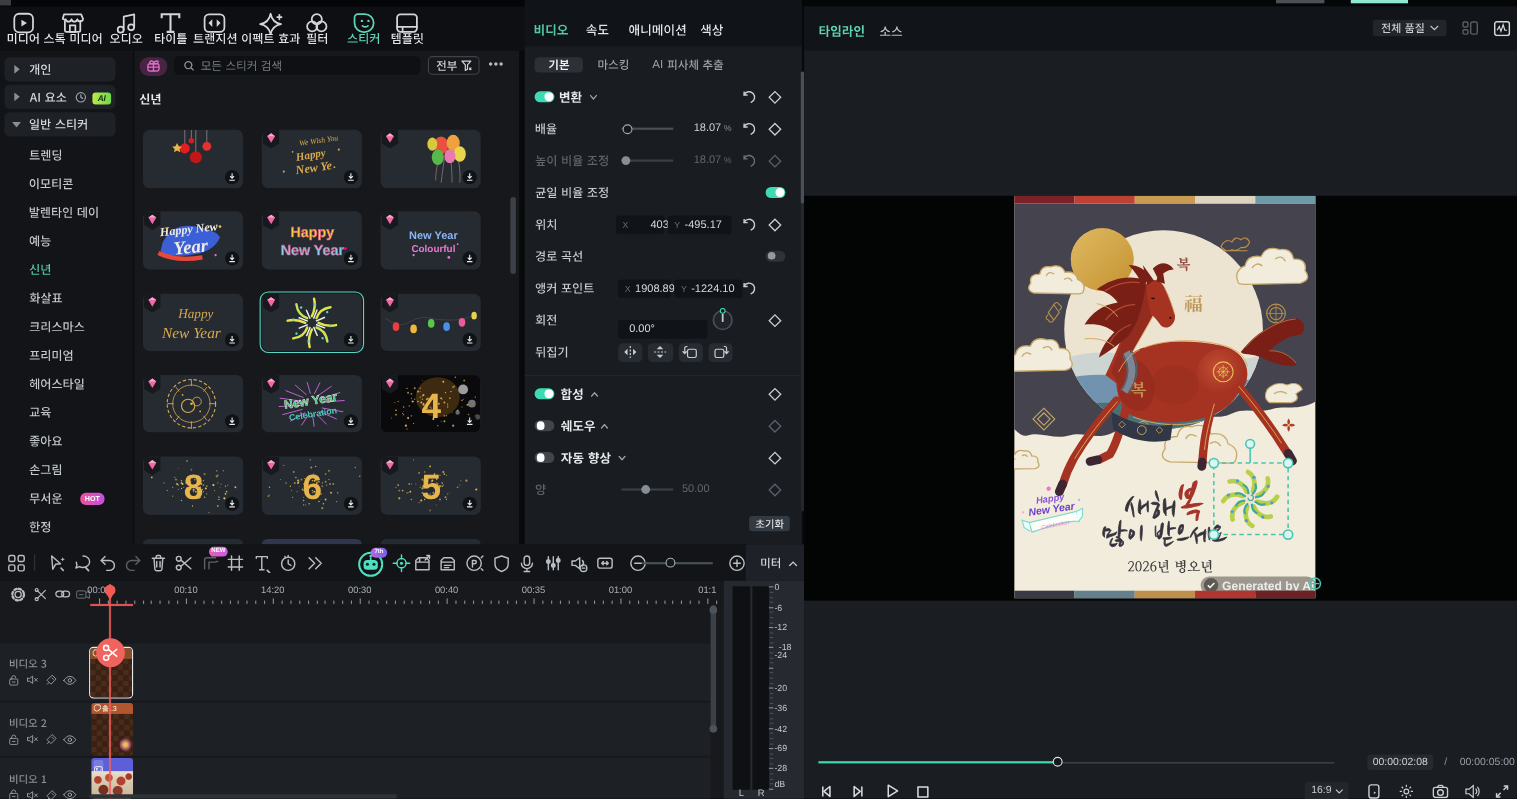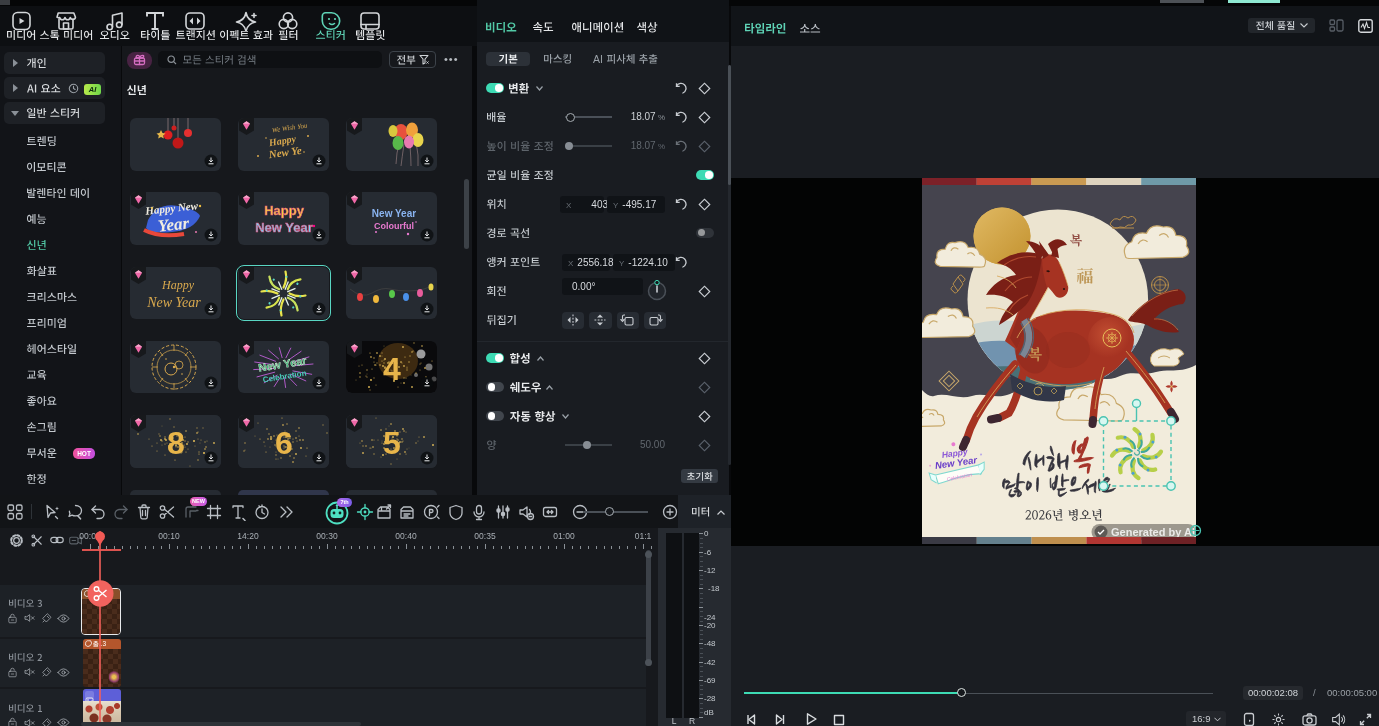--- a/index.html
+++ b/index.html
@@ -846,30 +846,30 @@
     </svg>
 <svg width="42.1" height="10.1" viewBox="0.6 -9.1 42.1 10.1" style="position:absolute;left:487.0px;top:227.5px;overflow:visible">
       <path d="M5.5 -3.1C3.5 -3.1 2.2 -2.4 2.2 -1.1C2.2 0.1 3.5 0.9 5.5 0.9C7.6 0.9 8.9 0.1 8.9 -1.1C8.9 -2.4 7.6 -3.1 5.5 -3.1ZM5.5 -2.2C6.9 -2.2 7.8 -1.8 7.8 -1.1C7.8 -0.4 6.9 -0.0 5.5 -0.0C4.2 -0.0 3.3 -0.4 3.3 -1.1C3.3 -1.8 4.2 -2.2 5.5 -2.2ZM1.1 -8.4V-7.5H4.5C4.3 -5.9 3.0 -4.7 0.6 -4.0L1.1 -3.1C3.2 -3.8 4.7 -4.9 5.4 -6.5H7.7V-5.3H5.2V-4.4H7.7V-3.2H8.8V-9.1H7.7V-7.4H5.6C5.7 -7.7 5.7 -8.1 5.7 -8.4Z M11.7 -3.9V-2.9H14.6V-1.2H10.6V-0.3H19.7V-1.2H15.7V-2.9H18.9V-3.9H12.9V-5.3H18.7V-8.4H11.7V-7.5H17.5V-6.2H11.7Z M25.0 -2.5V-1.6H30.8V0.9H32.0V-2.5ZM27.6 -6.4V-4.4H24.1V-3.5H33.1V-4.4H28.8V-6.4ZM25.1 -8.6V-7.7H30.9C30.9 -7.0 30.8 -6.2 30.6 -5.2L31.8 -5.1C32.0 -6.2 32.0 -7.1 32.0 -7.9V-8.6Z M41.3 -9.1V-6.9H39.3V-5.9H41.3V-1.7H42.5V-9.1ZM36.6 -8.5V-7.4C36.6 -5.9 35.7 -4.5 34.1 -3.9L34.7 -3.0C35.9 -3.5 36.8 -4.3 37.2 -5.5C37.6 -4.5 38.4 -3.7 39.5 -3.2L40.1 -4.1C38.6 -4.7 37.7 -6.0 37.7 -7.3V-8.5ZM35.9 -2.5V0.7H42.7V-0.2H37.1V-2.5Z" fill="#c6cbd0"></path>
     </svg>
 <div class="abs" style="left:696px;top:227.5px;width:18px;height:10px;background:#41464d;border-radius:5px;opacity:.55;">
       <div class="abs" style="left:1.5px;top:1.25px;width:7.5px;height:7.5px;background:#fff;border-radius:50%"></div>
     </div>
 <svg width="52.8" height="10.1" viewBox="0.6 -9.1 52.8 10.1" style="position:absolute;left:487.0px;top:257.0px;overflow:visible">
       <path d="M2.9 -8.4C1.5 -8.4 0.6 -7.4 0.6 -6.0C0.6 -4.6 1.5 -3.6 2.9 -3.6C4.2 -3.6 5.2 -4.6 5.2 -6.0C5.2 -7.4 4.2 -8.4 2.9 -8.4ZM2.9 -7.5C3.6 -7.5 4.1 -6.9 4.1 -6.0C4.1 -5.2 3.6 -4.6 2.9 -4.6C2.1 -4.6 1.6 -5.2 1.6 -6.0C1.6 -6.9 2.1 -7.5 2.9 -7.5ZM5.7 -2.8C3.6 -2.8 2.3 -2.2 2.3 -1.0C2.3 0.2 3.6 0.9 5.7 0.9C7.8 0.9 9.1 0.2 9.1 -1.0C9.1 -2.2 7.8 -2.8 5.7 -2.8ZM5.7 -2.0C7.1 -2.0 7.9 -1.6 7.9 -1.0C7.9 -0.3 7.1 0.0 5.7 0.0C4.2 0.0 3.4 -0.3 3.4 -1.0C3.4 -1.6 4.2 -2.0 5.7 -2.0ZM5.8 -9.0V-3.4H6.9V-5.7H7.9V-3.1H9.0V-9.1H7.9V-6.6H6.9V-9.0Z M11.2 -8.1V-7.2H14.6C14.5 -6.7 14.4 -6.1 14.3 -5.6L10.6 -5.4L10.8 -4.4L13.9 -4.7C13.3 -3.5 12.3 -2.4 10.6 -1.6L11.2 -0.7C14.8 -2.5 15.7 -5.1 15.7 -8.1ZM15.7 -5.2V-4.2H17.8V0.9H19.0V-9.1H17.8V-5.2Z M24.8 -4.2V-3.3H28.0V-1.2H24.0V-0.3H33.2V-1.2H29.1V-3.3H32.3V-4.2H30.9V-7.3H32.4V-8.2H24.8V-7.3H26.3V-4.2ZM27.4 -7.3H29.7V-4.2H27.4Z M41.3 -9.1V-1.8H42.4V-9.1ZM37.0 -8.5C35.5 -8.5 34.4 -7.4 34.4 -6.0C34.4 -4.5 35.5 -3.5 37.0 -3.5C38.5 -3.5 39.7 -4.5 39.7 -6.0C39.7 -7.4 38.5 -8.5 37.0 -8.5ZM37.0 -7.5C37.9 -7.5 38.6 -6.9 38.6 -6.0C38.6 -5.1 37.9 -4.5 37.0 -4.5C36.1 -4.5 35.5 -5.1 35.5 -6.0C35.5 -6.9 36.1 -7.5 37.0 -7.5ZM35.9 -2.6V0.7H42.7V-0.2H37.0V-2.6Z M44.3 -1.3V-0.3H53.4V-1.3ZM45.4 -8.3V-2.9H52.4V-3.8H46.6V-5.2H52.1V-6.1H46.6V-7.4H52.3V-8.3Z" fill="#c6cbd0"></path>
     </svg>
-<div class="abs" style="left:562px;top:253.5px;width:48px;height:17px;background:#101317;border-radius:3px;color:#d7dade;font-size:10px;line-height:17px"><span style="color:#676d74;font-size:8px;margin-left:6px">X</span><span style="margin-left:4px">2556.18</span></div>
+<div class="abs" style="left:562px;top:253.5px;width:48px;height:17px;background:#101317;border-radius:3px;color:#d7dade;font-size:10px;line-height:17px"><span style="color:#676d74;font-size:8px;margin-left:6px">X</span><span style="margin-left:4px">1908.89</span></div>
 <div class="abs" style="left:613px;top:253.5px;width:62px;height:17px;background:#101317;border-radius:3px;color:#d7dade;font-size:10px;line-height:17px"><span style="color:#676d74;font-size:8px;margin-left:6px">Y</span><span style="margin-left:4px">-1224.10</span></div>
 <svg class="abs" width="13" height="13" viewBox="0 0 13 13" style="left:673.5px;top:255.5px">
       <path d="M2.2 4.2A5 5 0 118.6 11" fill="none" stroke="#c9cdd2" stroke-width="1.3" stroke-linecap="round" transform="translate(0.3,0)"></path>
       <path d="M2.2 1.2v3.2h3.2" fill="none" stroke="#c9cdd2" stroke-width="1.3" transform="translate(0.3,0)"></path>
     </svg>
 <svg width="18.7" height="10.1" viewBox="0.6 -9.1 18.7 10.1" style="position:absolute;left:487.0px;top:286.0px;overflow:visible">
       <path d="M7.6 -9.1V0.9H8.8V-9.1ZM3.8 -5.7C4.6 -5.7 5.2 -5.3 5.2 -4.7C5.2 -4.1 4.6 -3.7 3.8 -3.7C3.0 -3.7 2.4 -4.1 2.4 -4.7C2.4 -5.3 3.0 -5.7 3.8 -5.7ZM3.8 -6.6C2.4 -6.6 1.4 -5.8 1.4 -4.7C1.4 -3.7 2.1 -3.0 3.2 -2.9V-1.9C2.3 -1.8 1.4 -1.8 0.6 -1.8L0.7 -0.9C2.5 -0.9 4.9 -0.9 7.1 -1.3L7.0 -2.1C6.2 -2.0 5.3 -2.0 4.4 -1.9V-2.9C5.5 -3.0 6.3 -3.7 6.3 -4.7C6.3 -5.8 5.3 -6.6 3.8 -6.6ZM3.2 -9.1V-8.0H0.8V-7.1H6.8V-8.0H4.4V-9.1Z M17.8 -9.1V-6.4H16.0V-5.5H17.8V-1.8H19.0V-9.1ZM12.4 -2.4V0.7H19.2V-0.2H13.6V-2.4ZM11.0 -8.4V-7.5H13.1V-7.1C13.1 -5.8 12.2 -4.4 10.6 -3.9L11.2 -3.0C12.4 -3.4 13.2 -4.3 13.7 -5.3C14.1 -4.4 14.9 -3.6 16.0 -3.2L16.6 -4.1C15.1 -4.6 14.2 -5.9 14.2 -7.1V-7.5H16.3V-8.4Z" fill="#c6cbd0"></path>
     </svg>
-<div class="abs" style="left:562px;top:278px;width:81px;height:17px;background:#101317;border-radius:3px;color:#d7dade;font-size:10px;line-height:17px"><span style="margin-left:10px">0.00°</span></div>
+<div class="abs" style="left:562px;top:291px;width:81px;height:17px;background:#101317;border-radius:3px;color:#d7dade;font-size:10px;line-height:17px"><span style="margin-left:10px">0.00°</span></div>
 <svg class="abs" width="22" height="22" viewBox="0 0 22 22" style="left:646px;top:280px">
 <circle cx="11" cy="11" r="8.5" fill="#21252b" stroke="#4a5058" stroke-width="1.5"></circle>
 <circle cx="11" cy="2.6" r="2.2" fill="#16191d" stroke="#3ddbb4" stroke-width="1"></circle>
 <path d="M11 6v6" stroke="#c9cdd2" stroke-width="1.6" stroke-linecap="round"></path>
     </svg>
 <svg class="abs" width="13" height="13" viewBox="0 0 13 13" style="left:698.0px;top:284.5px">
       <rect x="2.8" y="2.8" width="7.4" height="7.4" fill="none" stroke="#c9cdd2" stroke-width="1.2" transform="rotate(45 6.5 6.5)"></rect>
     </svg>
 <svg width="28.6" height="10.1" viewBox="0.5 -9.2 28.6 10.1" style="position:absolute;left:487.0px;top:315.0px;overflow:visible">
       <path d="M7.7 -9.1V0.9H8.8V-9.1ZM0.6 -2.8C1.4 -2.8 2.3 -2.8 3.2 -2.8V0.6H4.4V-2.9C5.3 -2.9 6.2 -3.0 7.1 -3.1L7.0 -4.0C4.9 -3.7 2.4 -3.7 0.5 -3.7ZM1.4 -8.6V-4.9H6.3V-5.8H2.5V-7.7H6.2V-8.6Z M17.8 -9.1V-3.7H18.9V-9.1ZM12.4 -3.2V0.8H18.9V-3.2H17.8V-2.2H13.5V-3.2ZM13.5 -1.3H17.8V-0.1H13.5ZM11.0 -8.5V-7.6H13.2V-7.6C13.2 -6.3 12.3 -5.0 10.7 -4.6L11.3 -3.7C12.5 -4.0 13.4 -4.9 13.8 -5.9C14.3 -4.9 15.1 -4.2 16.3 -3.8L16.8 -4.7C15.3 -5.2 14.4 -6.4 14.4 -7.6V-7.6H16.5V-8.5Z M27.9 -9.2V0.9H29.1V-9.2ZM21.3 -8.1V-7.2H24.9C24.7 -4.8 23.5 -3.1 20.8 -1.8L21.4 -0.9C24.9 -2.6 26.1 -5.1 26.1 -8.1Z" fill="#c6cbd0"></path>
@@ -939,21 +939,21 @@
       <path d="M0.5 0.5L3.5 4l3-3.5" fill="none" stroke="#9aa1a8" stroke-width="1.2"></path>
     </svg>
 <svg class="abs" width="13" height="13" viewBox="0 0 13 13" style="left:698.0px;top:409.5px">
       <rect x="2.8" y="2.8" width="7.4" height="7.4" fill="none" stroke="#c9cdd2" stroke-width="1.2" transform="rotate(45 6.5 6.5)"></rect>
     </svg>
 <svg width="9.1" height="10.0" viewBox="0.6 -9.1 9.1 10.0" style="position:absolute;left:487.0px;top:440.0px;overflow:visible">
       <path d="M3.3 -8.6C1.8 -8.6 0.6 -7.6 0.6 -6.2C0.6 -4.8 1.8 -3.8 3.3 -3.8C4.8 -3.8 6.0 -4.8 6.0 -6.2C6.0 -7.6 4.8 -8.6 3.3 -8.6ZM3.3 -7.6C4.2 -7.6 4.9 -7.0 4.9 -6.2C4.9 -5.3 4.2 -4.7 3.3 -4.7C2.4 -4.7 1.8 -5.3 1.8 -6.2C1.8 -7.0 2.4 -7.6 3.3 -7.6ZM5.1 -3.0C3.1 -3.0 1.8 -2.2 1.8 -1.0C1.8 0.2 3.1 0.9 5.1 0.9C7.2 0.9 8.5 0.2 8.5 -1.0C8.5 -2.2 7.2 -3.0 5.1 -3.0ZM5.1 -2.0C6.5 -2.0 7.3 -1.7 7.3 -1.0C7.3 -0.4 6.5 -0.0 5.1 -0.0C3.7 -0.0 2.9 -0.4 2.9 -1.0C2.9 -1.7 3.7 -2.0 5.1 -2.0ZM7.2 -9.1V-3.2H8.3V-4.7H9.7V-5.6H8.3V-6.8H9.7V-7.8H8.3V-9.1Z" fill="#5e646b"></path>
     </svg>
 <div class="abs" style="left:565px;top:444.25px;width:47px;height:1.5px;background:#3a4046"></div>
     <div class="abs" style="left:583px;top:441px;width:8px;height:8px;background:#878d94;border-radius:50%"></div>
-<div class="abs" style="left:620px;top:438px;width:45px;height:14px;color:#61676e;font-size:10px;text-align:right;line-height:14px">50.00</div>
+<div class="abs" style="left:620px;top:438px;width:45px;height:14px;color:#61676e;font-size:10px;line-height:14px">50.00</div>
 <svg class="abs" width="13" height="13" viewBox="0 0 13 13" style="left:698.0px;top:438.5px">
       <rect x="2.8" y="2.8" width="7.4" height="7.4" fill="none" stroke="#59606a" stroke-width="1.2" transform="rotate(45 6.5 6.5)"></rect>
     </svg>
 <div class="abs" style="left:681px;top:469px;width:37px;height:14px;background:#343a42;border-radius:3px"></div>
 <svg width="25.5" height="8.7" viewBox="0.4 -7.9 25.5 8.7" style="position:absolute;left:686.8px;top:471.7px;overflow:visible">
       <path d="M3.9 -2.9V-1.1H0.4V-0.3H8.3V-1.1H4.9V-2.9ZM3.9 -7.7V-6.6H1.1V-5.8H3.9C3.8 -4.6 2.6 -3.7 0.8 -3.4L1.2 -2.6C2.6 -2.8 3.8 -3.5 4.4 -4.5C4.9 -3.5 6.1 -2.8 7.6 -2.6L7.9 -3.4C6.1 -3.7 4.9 -4.6 4.9 -5.8H7.6V-6.6H4.9V-7.7Z M15.4 -7.9V0.8H16.3V-7.9ZM9.7 -7.0V-6.2H12.8C12.6 -4.2 11.5 -2.7 9.2 -1.6L9.8 -0.8C12.8 -2.2 13.8 -4.4 13.8 -7.0Z M20.6 -4.9C21.2 -4.9 21.7 -4.6 21.7 -4.0C21.7 -3.5 21.2 -3.2 20.6 -3.2C19.9 -3.2 19.4 -3.5 19.4 -4.0C19.4 -4.6 19.9 -4.9 20.6 -4.9ZM20.6 -5.7C19.3 -5.7 18.5 -5.0 18.5 -4.0C18.5 -3.2 19.1 -2.6 20.1 -2.5V-1.6C19.3 -1.6 18.5 -1.6 17.8 -1.6L18.0 -0.8C19.4 -0.8 21.4 -0.8 23.3 -1.1L23.2 -1.9C22.5 -1.8 21.8 -1.7 21.1 -1.7V-2.5C22.0 -2.6 22.6 -3.2 22.6 -4.0C22.6 -5.0 21.8 -5.7 20.6 -5.7ZM23.7 -7.9V0.8H24.7V-3.5H25.9V-4.3H24.7V-7.9ZM20.1 -7.9V-6.9H18.0V-6.1H23.1V-6.9H21.1V-7.9Z" fill="#e2e5e8"></path>
     </svg>
 <div class="abs" style="left:728px;top:65px;width:3px;height:400px;background:#24282e;border-radius:2px"></div>
 <div class="abs" style="left:728px;top:65px;width:3px;height:120px;background:#4a5057;border-radius:2px"></div>
 <div class="abs" style="left:0;top:495px;width:731px;height:231px;background:#17191d"></div>
@@ -1502,31 +1502,31 @@
     <div class="abs" style="left:704px;top:566.06px;width:26px;color:#c3c8cd;font-size:8px">-12</div>
     <div class="abs" style="left:699px;top:570.06px;width:4px;height:1px;background:#8a9096"></div>
     <div class="abs" style="left:700px;top:574.6px;width:3px;height:1px;background:#4a5057"></div>
     <div class="abs" style="left:700px;top:579.2px;width:3px;height:1px;background:#4a5057"></div>
     <div class="abs" style="left:700px;top:583.8px;width:3px;height:1px;background:#4a5057"></div>
     <div class="abs" style="left:708px;top:584.39px;width:26px;color:#c3c8cd;font-size:8px">-18</div>
     <div class="abs" style="left:699px;top:588.39px;width:4px;height:1px;background:#8a9096"></div>
     <div class="abs" style="left:700px;top:593.0px;width:3px;height:1px;background:#4a5057"></div>
     <div class="abs" style="left:700px;top:597.6px;width:3px;height:1px;background:#4a5057"></div>
     <div class="abs" style="left:700px;top:602.1px;width:3px;height:1px;background:#4a5057"></div>
-    <div class="abs" style="left:704px;top:613px;width:26px;color:#c3c8cd;font-size:8px">-24</div>
+    <div class="abs" style="left:704px;top:591px;width:26px;color:#c3c8cd;font-size:8px">-24</div>
     <div class="abs" style="left:699px;top:606.72px;width:4px;height:1px;background:#8a9096"></div>
     <div class="abs" style="left:700px;top:611.3px;width:3px;height:1px;background:#4a5057"></div>
     <div class="abs" style="left:700px;top:615.9px;width:3px;height:1px;background:#4a5057"></div>
     <div class="abs" style="left:700px;top:620.5px;width:3px;height:1px;background:#4a5057"></div>
     <div class="abs" style="left:704px;top:621.05px;width:26px;color:#c3c8cd;font-size:8px">-20</div>
     <div class="abs" style="left:699px;top:625.05px;width:4px;height:1px;background:#8a9096"></div>
     <div class="abs" style="left:700px;top:629.6px;width:3px;height:1px;background:#4a5057"></div>
     <div class="abs" style="left:700px;top:634.2px;width:3px;height:1px;background:#4a5057"></div>
     <div class="abs" style="left:700px;top:638.8px;width:3px;height:1px;background:#4a5057"></div>
-    <div class="abs" style="left:704px;top:639.38px;width:26px;color:#c3c8cd;font-size:8px">-48</div>
+    <div class="abs" style="left:704px;top:639.38px;width:26px;color:#c3c8cd;font-size:8px">-36</div>
     <div class="abs" style="left:699px;top:643.38px;width:4px;height:1px;background:#8a9096"></div>
     <div class="abs" style="left:700px;top:648.0px;width:3px;height:1px;background:#4a5057"></div>
     <div class="abs" style="left:700px;top:652.5px;width:3px;height:1px;background:#4a5057"></div>
     <div class="abs" style="left:700px;top:657.1px;width:3px;height:1px;background:#4a5057"></div>
     <div class="abs" style="left:704px;top:657.71px;width:26px;color:#c3c8cd;font-size:8px">-42</div>
     <div class="abs" style="left:699px;top:661.71px;width:4px;height:1px;background:#8a9096"></div>
     <div class="abs" style="left:700px;top:666.3px;width:3px;height:1px;background:#4a5057"></div>
     <div class="abs" style="left:700px;top:670.9px;width:3px;height:1px;background:#4a5057"></div>
     <div class="abs" style="left:700px;top:675.5px;width:3px;height:1px;background:#4a5057"></div>
     <div class="abs" style="left:704px;top:676.04px;width:26px;color:#c3c8cd;font-size:8px">-69</div>

